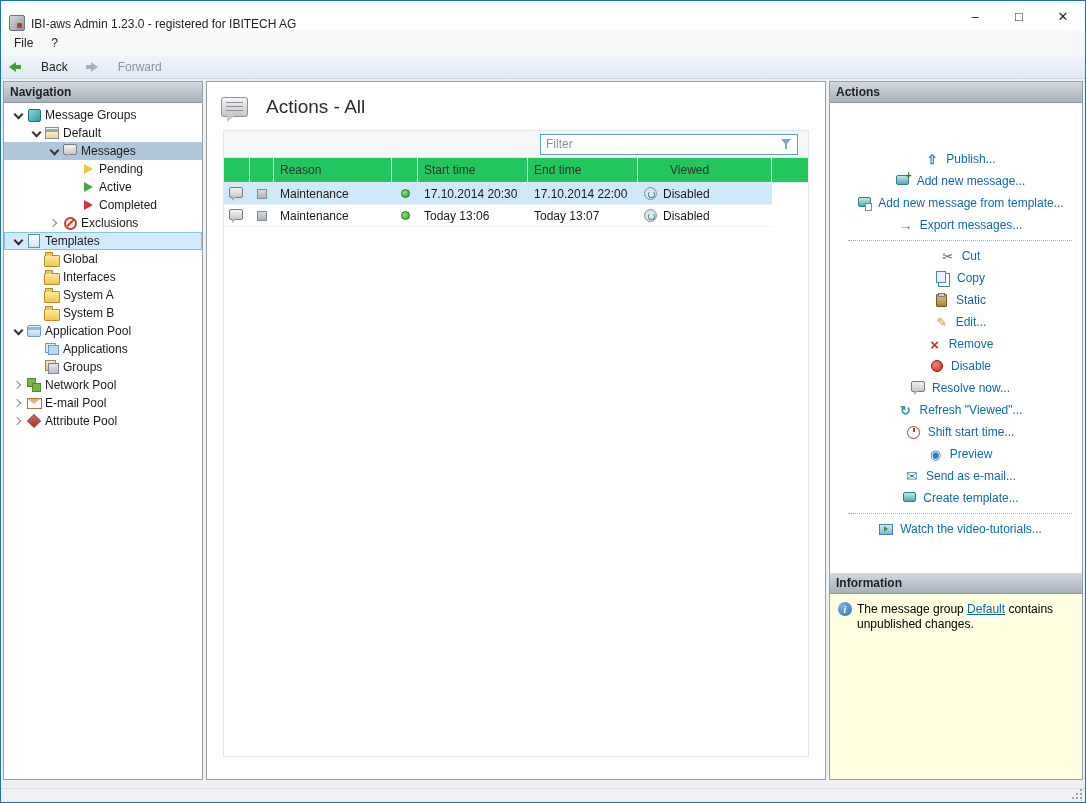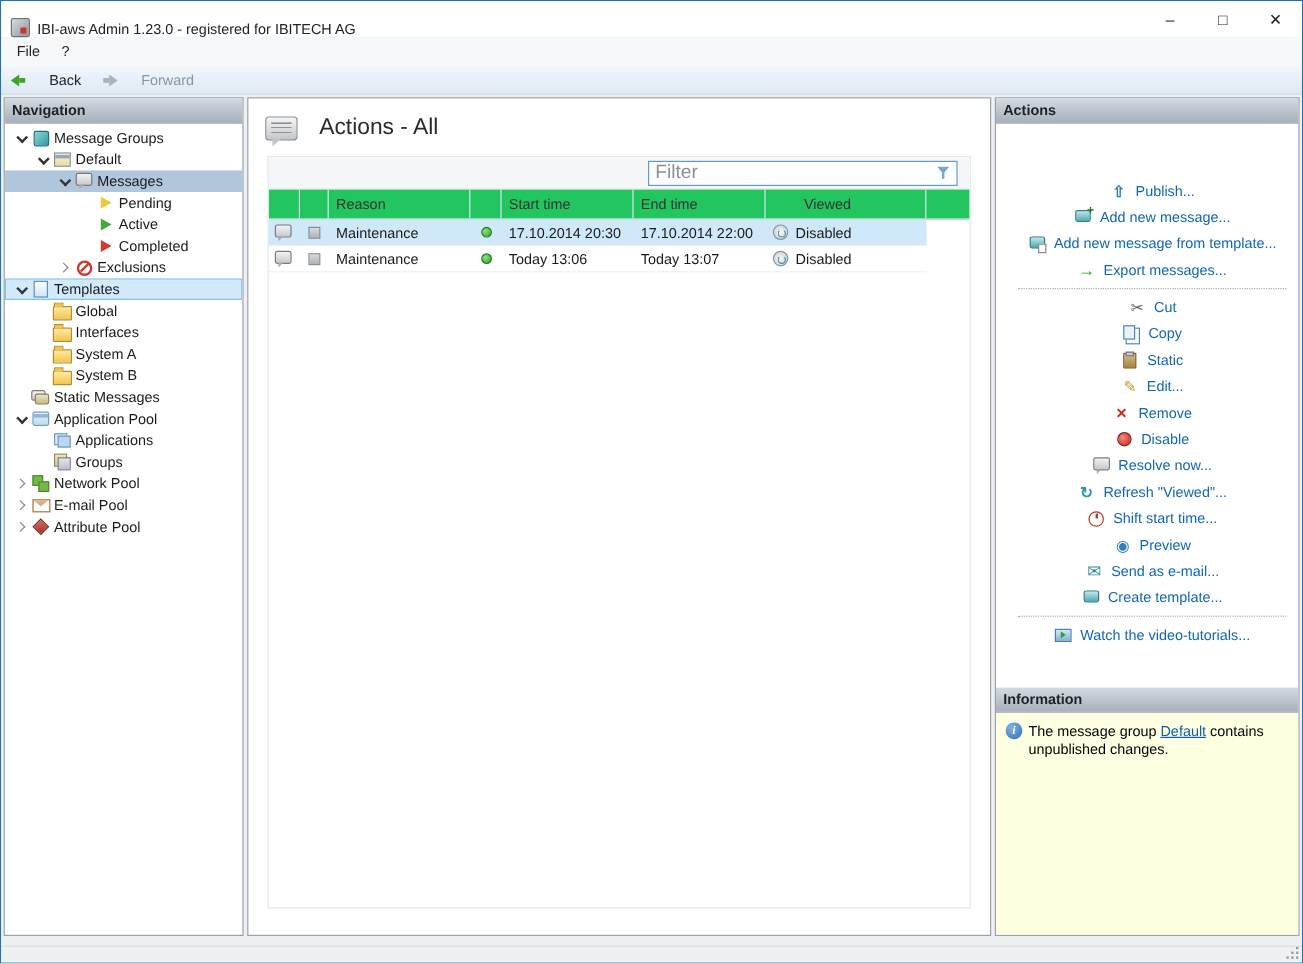--- a/index.html
+++ b/index.html
@@ -85,21 +85,21 @@
   
   .content-header { display:flex; align-items:center; padding:14px 14px 10px 14px; flex:0 0 auto; }
   .big-bubble { width:27px; height:20px; position:relative; background:linear-gradient(#f5f5f5,#c4c7ca); border:1px solid #8b9097; border-radius:3px; }
   .big-bubble::before { content:""; position:absolute; left:4px; top:4px; width:17px; height:9px; background:repeating-linear-gradient(to bottom,#8b9097 0,#8b9097 1px,transparent 1px,transparent 4px); }
   .big-bubble::after { content:""; position:absolute; left:5px; bottom:-6px; width:0; height:0; border-top:6px solid #c4c7ca; border-right:7px solid transparent; }
   .page-title { font-size:19px; color:#2b2b2b; margin-left:18px; }
 
   .listbox { margin:2px 16px 22px 16px; flex:1; border:1px solid #e2e8ee; display:flex; flex-direction:column; background:#fff; overflow:hidden; }
   .filter-strip { height:27px; flex:0 0 27px; background:#f4f6f8; border-bottom:1px solid #e4e9ee; display:flex; align-items:center; justify-content:flex-end; }
   .filter-box { width:258px; height:21px; margin-right:10px; border:1px solid #5f9ccc; background:#fff; display:flex; align-items:center; padding:0 5px; }
-  .filter-box input { flex:1; border:none; outline:none; font-family:"Liberation Sans",sans-serif; font-size:16px; color:#333; background:transparent; }
+  .filter-box input { flex:1; border:none; outline:none; font-family:"Liberation Sans",sans-serif; font-size:12px; color:#333; background:transparent; }
   .filter-box input::placeholder { color:#8a9097; }
   .funnel { position:relative; width:12px; height:12px; }
   .funnel::before { content:""; position:absolute; top:1px; left:1px; width:0; height:0; border-left:5px solid transparent; border-right:5px solid transparent; border-top:6px solid #7aa7cc; }
   .funnel::after { content:""; position:absolute; top:6px; left:5px; width:2px; height:5px; background:#7aa7cc; }
 
   .thead { display:flex; height:25px; flex:0 0 25px; border-bottom:1px solid #dfe8f0; background:#22c55e; }
   .th { height:100%; display:flex; align-items:center; border-right:1px solid #d9e7f4; color:#333; }
   .trow { display:flex; height:22px; flex:0 0 22px; align-items:center; width:548px; border-bottom:1px solid #edf1f5; }
   .trow.selected { background:#cfe9fb; }
   .td { height:100%; display:flex; align-items:center; }
@@ -250,25 +250,20 @@
           <span class="chev"></span>
           <span class="ti ic-folder"></span>
           <span class="tlabel">System A</span>
         </div>
         <div class="tree-row lvl1">
           <span class="chev"></span>
           <span class="ti ic-folder"></span>
           <span class="tlabel">System B</span>
         </div>
         <div class="tree-row lvl0">
-          <span class="chev"></span>
-          <span class="ti ic-static"></span>
-          <span class="tlabel">Static Messages</span>
-        </div>
-        <div class="tree-row lvl0">
           <span class="chev open"></span>
           <span class="ti ic-apppool"></span>
           <span class="tlabel">Application Pool</span>
         </div>
         <div class="tree-row lvl1">
           <span class="chev"></span>
           <span class="ti ic-applications"></span>
           <span class="tlabel">Applications</span>
         </div>
         <div class="tree-row lvl1">

